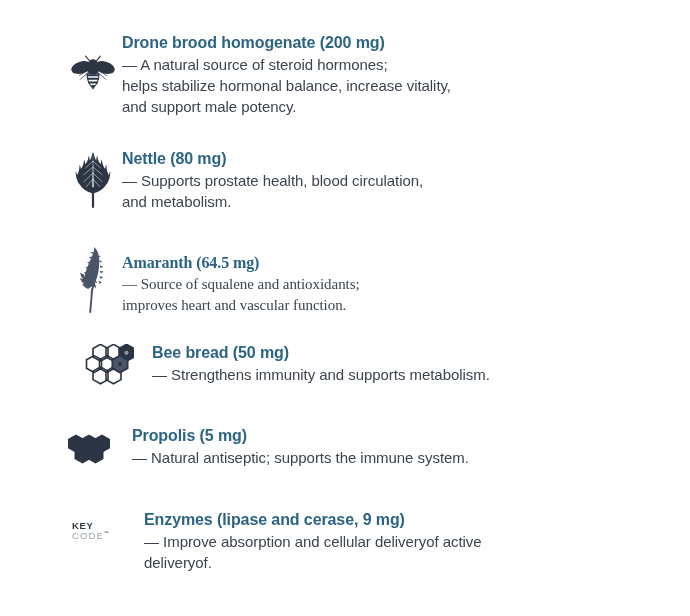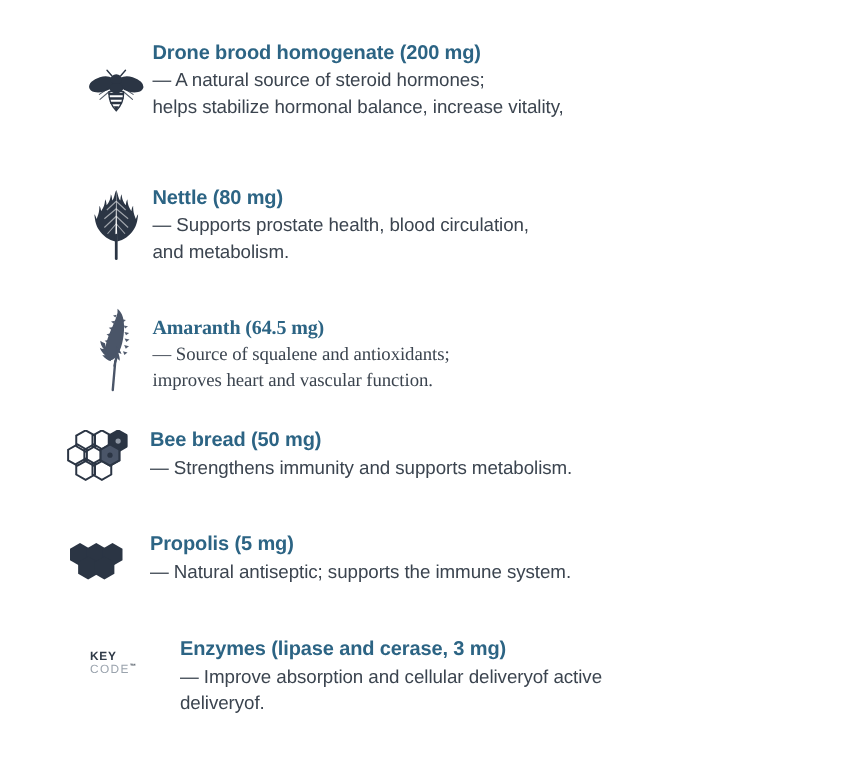--- a/index.html
+++ b/index.html
@@ -119,20 +119,21 @@
           <path d="M17.2 19.6 q5.8 -2.2 11.6 0 q0.6 8.2 -5.8 15 q-6.4 -6.8 -5.8 -15 z" fill="none" stroke="#2b3544" stroke-width="1.1"></path>
 
           <path d="M17.8 16 L9.5 21.5 M17.6 19 L10 25.5 M28.2 16 L36.5 21.5 M28.4 19 L36 25.5" stroke="#2b3544" stroke-width="0.9" fill="none" stroke-linecap="round" opacity="0.8"></path>
         </g>
       </svg>
     </div>
     <div class="text-cell">
       <div class="ingredient-title">Drone brood homogenate (200 mg)</div>
       <div class="ingredient-desc">— A natural source of steroid hormones;</div>
       <div class="ingredient-desc">helps stabilize hormonal balance, increase vitality,</div>
+      <div class="ingredient-desc">and support male potency.</div>
     </div>
   </div>
 
   <div class="ingredient-row" style="top:148px; left:64px; width:600px;">
     <div class="icon-cell" style="padding-top:3px;">
       <svg width="40" height="58" viewBox="0 0 40 58">
         <g fill="#2b3544">
           <path d="M20 1
                    c 1.8 4.2 1.4 6.2 3.2 8.4 c 0.3 -2 0.2 -3.3 1.1 -5
                    c 0.4 4.4 1.6 6.6 3.4 8.8 c 0.2 -1.9 0.3 -3.2 1.2 -4.8
@@ -206,21 +207,21 @@
         </g>
       </svg>
     </div>
     <div class="text-cell" style="padding-top:7px;font-family:Liberation Serif, serif;">
       <div class="ingredient-title">Amaranth (64.5 mg)</div>
       <div class="ingredient-desc">— Source of squalene and antioxidants;</div>
       <div class="ingredient-desc">improves heart and vascular function.</div>
     </div>
   </div>
 
-  <div class="ingredient-row" style="top:342px; left:48px; width:600px;justify-content:center;">
+  <div class="ingredient-row" style="top:342px; left:80px; width:600px;justify-content:center;">
     <div class="icon-cell" style="padding-top:2px;">
       <svg width="50" height="45" viewBox="0 0 50 45">
         <g stroke="#2b3544" stroke-width="1.6" fill="none">
 
           <polygon points="9,4.5 16.5,0.3 24,4.5 24,13 16.5,17.2 9,13"></polygon>
           <polygon points="22,4.5 29.5,0.3 37,4.5 37,13 29.5,17.2 22,13"></polygon>
 
           <polygon points="2.5,15.8 10,11.6 17.5,15.8 17.5,24.3 10,28.5 2.5,24.3"></polygon>
           <polygon points="15.5,15.8 23,11.6 30.5,15.8 30.5,24.3 23,28.5 15.5,24.3"></polygon>
           <polygon points="28.5,15.8 36,11.6 43.5,15.8 43.5,24.3 36,28.5 28.5,24.3"></polygon>
@@ -235,21 +236,21 @@
         <circle cx="42.5" cy="8.8" r="2.1" fill="#8d96a3"></circle>
         <circle cx="36" cy="20.1" r="2.1" fill="#2b3544"></circle>
       </svg>
     </div>
     <div class="text-cell" style="padding-left:14px;">
       <div class="ingredient-title">Bee bread (50 mg)</div>
       <div class="ingredient-desc">— Strengthens immunity and supports metabolism.</div>
     </div>
   </div>
 
-  <div class="ingredient-row" style="top:425px; left:48px; width:600px;">
+  <div class="ingredient-row" style="top:425px; left:60px; width:600px;">
     <div class="icon-cell" style="padding-top:4px;">
       <svg width="50" height="40" viewBox="0 0 50 40">
         <g fill="#2b3544">
           <polygon points="4,10 12,5.4 20,10 20,19.2 12,23.8 4,19.2"></polygon>
           <polygon points="17,10 25,5.4 33,10 33,19.2 25,23.8 17,19.2"></polygon>
           <polygon points="30,10 38,5.4 46,10 46,19.2 38,23.8 30,19.2"></polygon>
           <polygon points="10.5,20.8 18.5,16.2 26.5,20.8 26.5,30 18.5,34.6 10.5,30"></polygon>
           <polygon points="23.5,20.8 31.5,16.2 39.5,20.8 39.5,30 31.5,34.6 23.5,30"></polygon>
         </g>
       </svg>
@@ -261,19 +262,19 @@
   </div>
 
   <div class="ingredient-row" style="top:509px; left:64px; width:600px;">
     <div class="icon-cell" style="padding-top:12px; justify-content:flex-start; padding-left:8px;">
       <span class="keycode-logo">
         <span class="keycode-key">KEY</span>
         <span class="keycode-code"><span>CODE</span><span class="keycode-tm">™</span></span>
       </span>
     </div>
     <div class="text-cell" style="padding-left:14px;">
-      <div class="ingredient-title">Enzymes (lipase and cerase, 3 mg)</div>
+      <div class="ingredient-title">Enzymes (lipase and cerase, 9 mg)</div>
       <div class="ingredient-desc">— Improve absorption and cellular deliveryof active</div>
       <div class="ingredient-desc">deliveryof.</div>
     </div>
   </div>
 
 </div>
 
 </body></html>

